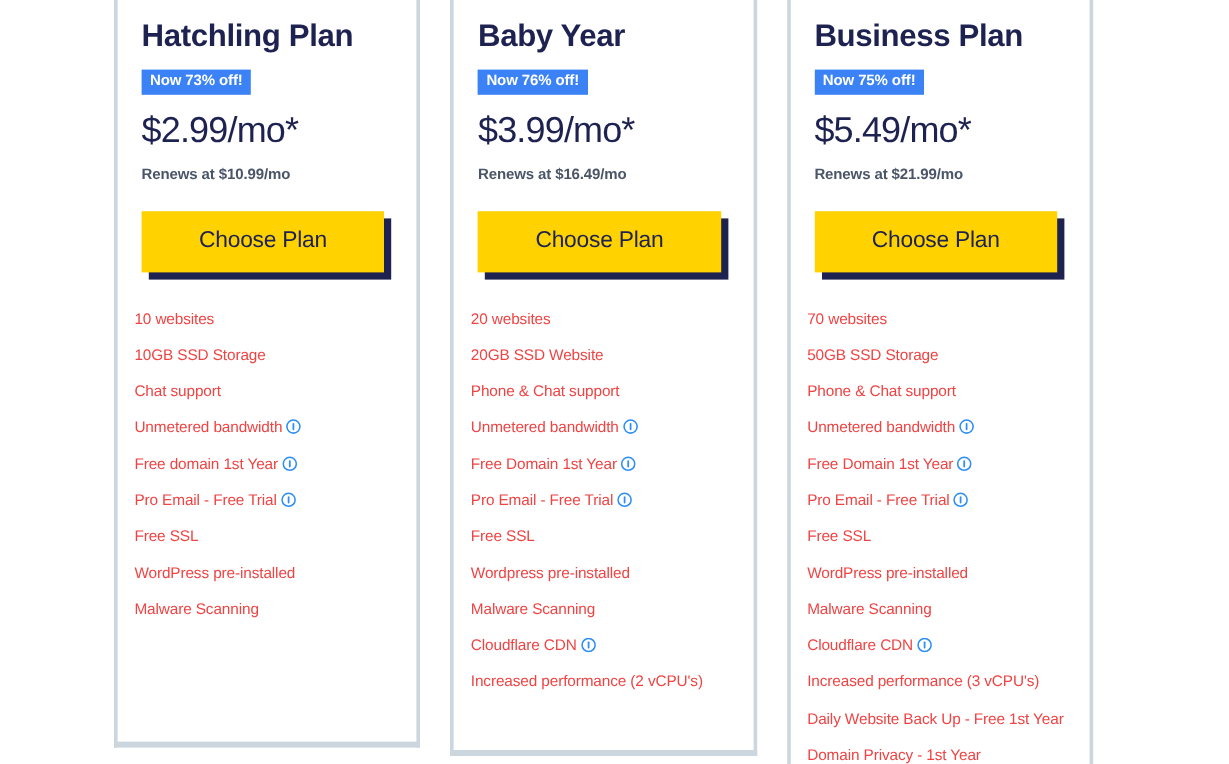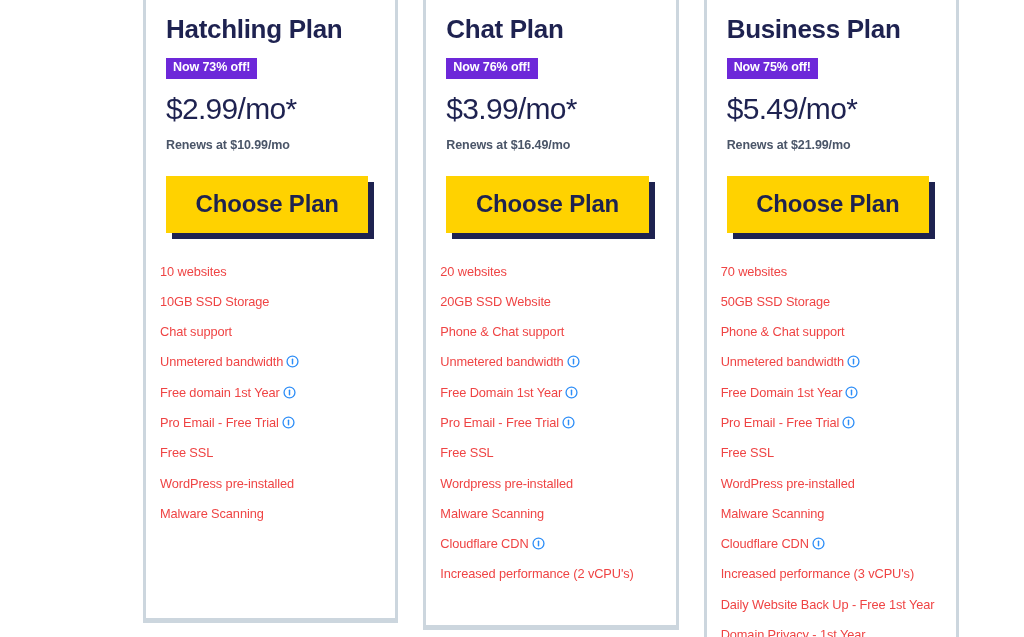--- a/index.html
+++ b/index.html
@@ -13,21 +13,20 @@
   }
 
   #plans-row {
     position: relative;
     width: 936px;
     height: 637px;
     display: flex;
     justify-content: flex-start;
     align-items: flex-start;
     padding-left: 95px;
-    margin-left: 48px;
   }
 
   .plan-card {
     position: relative;
     background: #ffffff;
     border-left: 3px solid #ccd6de;
     border-right: 3px solid #ccd6de;
     border-bottom: 5px solid #ccd6de;
     border-top: none;
     width: 260px;
@@ -50,21 +49,21 @@
     font-size: 26px;
     font-weight: bold;
     color: #1e2250;
     letter-spacing: -0.3px;
     line-height: 1.15;
     padding-top: 5px;
   }
 
   .discount-badge {
     display: inline-block;
-    background: #6d28d9;
+    background: #3b82f6;
     color: #ffffff;
     font-size: 12.5px;
     font-weight: bold;
     padding: 3px 7px 4px 7px;
     margin-top: 13px;
     letter-spacing: -0.1px;
     line-height: 1.1;
   }
 
   .price {
@@ -90,22 +89,22 @@
   }
 
   .cta-button {
     position: relative;
     display: block;
     width: 100%;
     background: #ffd200;
     color: #1e2250;
     border: none;
     font-family: "Liberation Sans", sans-serif;
-    font-size: 24px;
-    font-weight: bold;
+    font-size: 19px;
+    font-weight: normal;
     letter-spacing: -0.2px;
     padding: 14px 0 15px 0;
     cursor: pointer;
     box-shadow: 6px 6px 0 0 #1e2250;
     text-align: center;
   }
 
   .features {
     list-style: none;
     margin-top: 30px;
@@ -162,21 +161,21 @@
               <circle cx="8" cy="8" r="6.7" fill="none" stroke="#2e8ef7" stroke-width="1.6"></circle>
               <rect x="7.1" y="4.3" width="1.8" height="7.4" rx="0.9" fill="#2e8ef7"></rect>
             </svg></span></li>
         <li><span>Free SSL</span></li>
         <li><span>WordPress pre-installed</span></li>
         <li><span>Malware Scanning</span></li>
       </ul>
     </div>
     <div class="plan-card middle">
       <div class="card-inner">
-        <div class="plan-title">Chat Plan</div>
+        <div class="plan-title">Baby Year</div>
         <div><span class="discount-badge">Now 76% off!</span></div>
         <div class="price">$3.99/mo*</div>
         <div class="renews">Renews at $16.49/mo</div>
         <div class="cta-wrap">
           <button class="cta-button">Choose Plan</button>
         </div>
       </div>
       <ul class="features">
         <li><span>20 websites</span></li>
         <li><span>20GB SSD Website</span></li>

